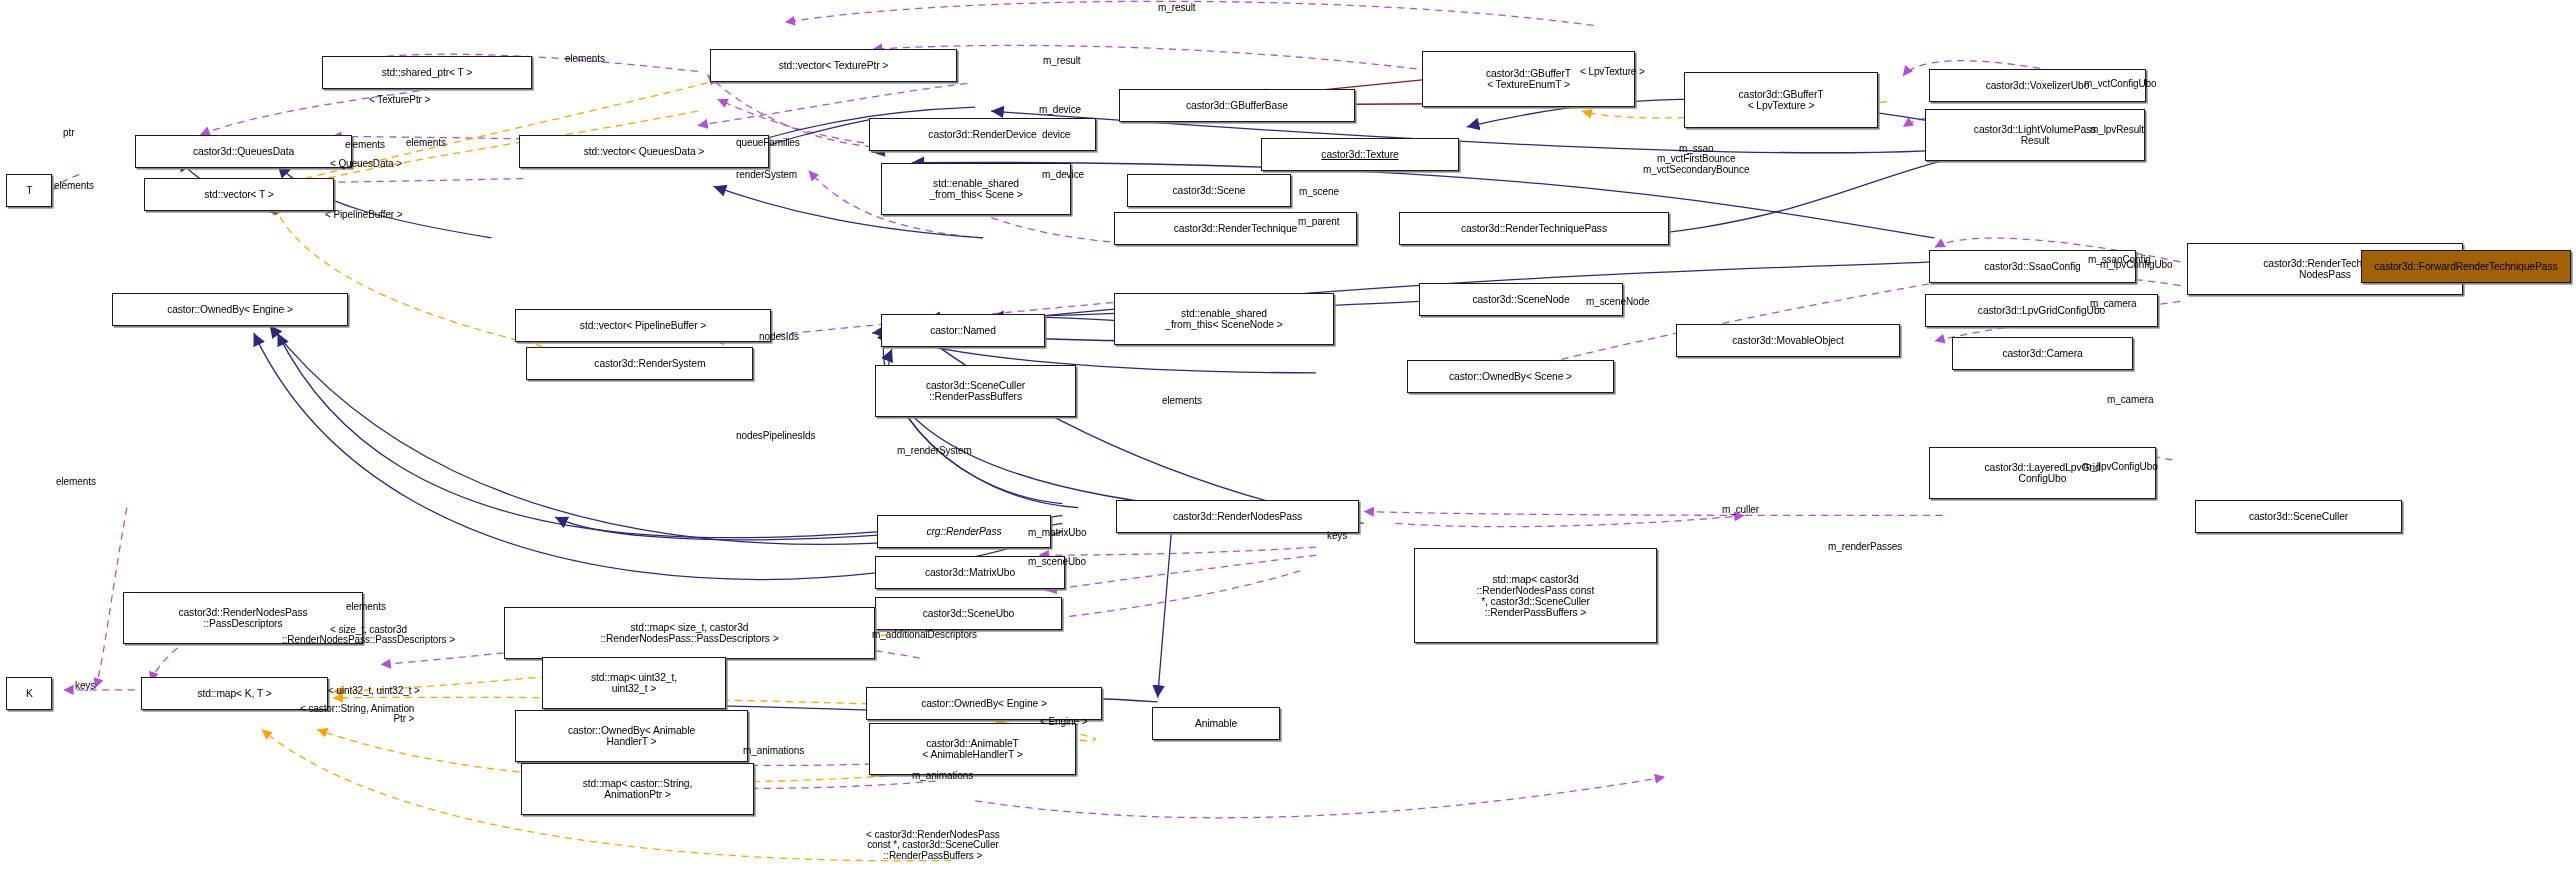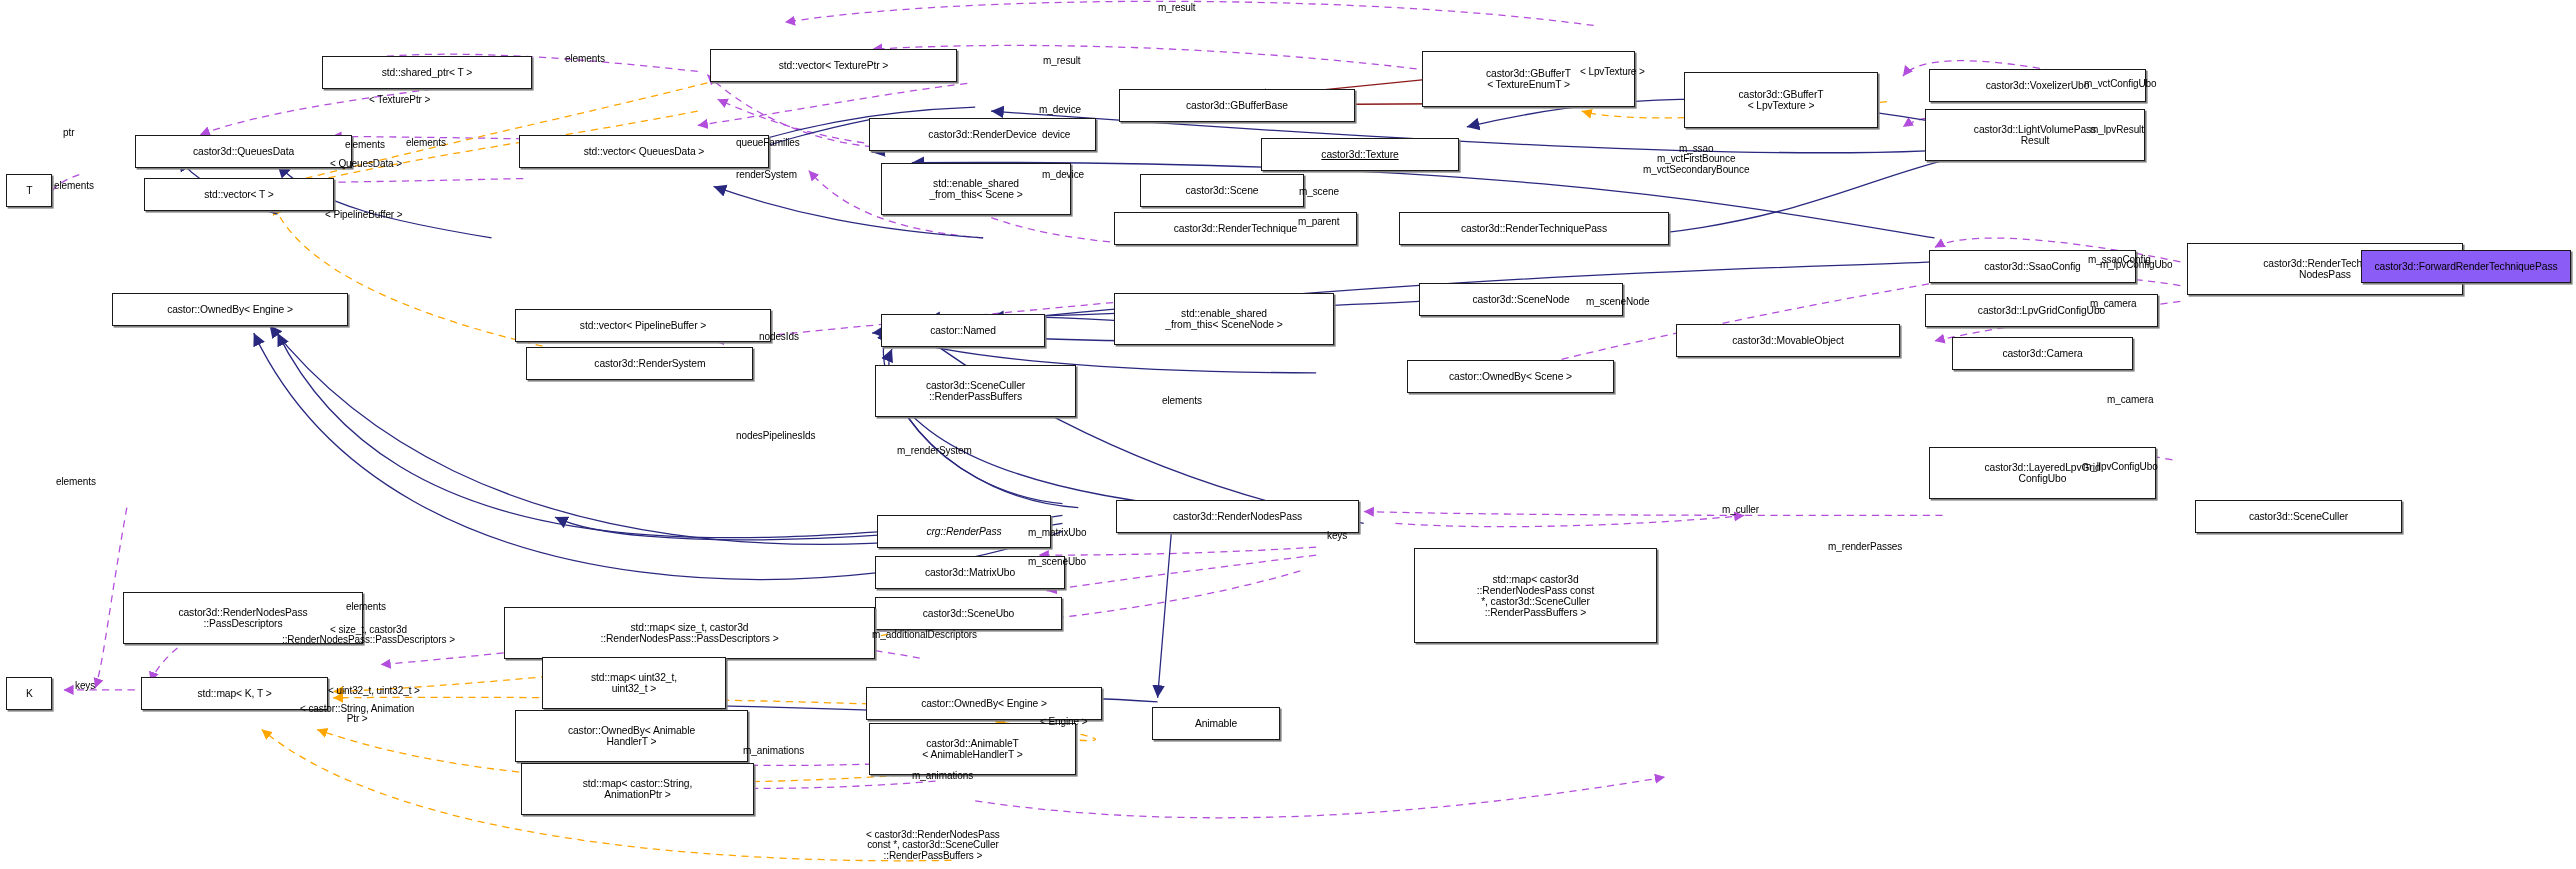--- a/index.html
+++ b/index.html
@@ -5,21 +5,21 @@
   html,body{margin:0;padding:0;background:#ffffff;}
   #canvas{position:relative;width:2576px;height:870px;background:#fff;
           font-family:"Liberation Sans",sans-serif;overflow:hidden;}
   svg.edges{position:absolute;left:0;top:0;width:2576px;height:870px;pointer-events:none;}
   .node{position:absolute;box-sizing:border-box;background:#ffffff;
         border:0.8px solid #1a1a1a;
         box-shadow:1.6px 1.6px 0 0 #808080;
         display:flex;align-items:center;justify-content:center;
         text-align:center;font-size:10.3px;line-height:11px;color:#000;
         padding:0.8px 3.2px;white-space:pre;letter-spacing:-0.1px;}
-  .node.hl{background:#8b5cf6;}
+  .node.hl{background:#a16207;}
   .elabel{position:absolute;font-size:10px;line-height:10.3px;color:#000;
           white-space:pre;text-align:center;letter-spacing:-0.1px;}
 </style>
 </head>
 <body>
 
 <div id="canvas">
 
   <svg class="edges" viewBox="0 0 3249 1097">
     <defs>
@@ -132,21 +132,21 @@
       <div class="node" style="left: 1119px; top: 89px; width: 236px; height: 32.5px;">castor3d::GBufferBase</div>
       <div class="node" style="left: 1422px; top: 51px; width: 213px; height: 56px;">castor3d::GBufferT
 &lt; TextureEnumT &gt;</div>
       <div class="node" style="left: 1684px; top: 72px; width: 194px; height: 56px;">castor3d::GBufferT
 &lt; LpvTexture &gt;</div>
       <div class="node" style="left: 1929px; top: 69px; width: 217px; height: 32.5px;">castor3d::VoxelizerUbo</div>
       <div class="node" style="left: 1925px; top: 109px; width: 220px; height: 52px;">castor3d::LightVolumePass
 Result</div>
       <div class="node" style="left: 881px; top: 163px; width: 190px; height: 52px;">std::enable_shared
 _from_this&lt; Scene &gt;</div>
-      <div class="node" style="left: 1127px; top: 174px; width: 164px; height: 32.5px; margin-left: 13px;">castor3d::Scene</div>
+      <div class="node" style="left: 1127px; top: 174px; width: 164px; height: 32.5px;">castor3d::Scene</div>
       <div class="node" style="left: 1261px; top: 138px; width: 198px; height: 32.5px; text-decoration: underline;">castor3d::Texture</div>
       <div class="node" style="left: 1114px; top: 212px; width: 243px; height: 32.5px;">castor3d::RenderTechnique</div>
       <div class="node" style="left: 1399px; top: 212px; width: 270px; height: 32.5px;">castor3d::RenderTechniquePass</div>
       <div class="node" style="left: 1929px; top: 250px; width: 207px; height: 32.5px;">castor3d::SsaoConfig</div>
       <div class="node" style="left: 2187px; top: 243px; width: 276px; height: 52px;">castor3d::RenderTechnique
 NodesPass</div>
       <div class="node hl" style="left: 2361px; top: 250px; width: 210px; height: 32.5px;">castor3d::ForwardRenderTechniquePass</div>
       <div class="node" style="left: 112px; top: 293px; width: 236px; height: 32.5px;">castor::OwnedBy&lt; Engine &gt;</div>
       <div class="node" style="left: 515px; top: 309px; width: 256px; height: 32.5px;">std::vector&lt; PipelineBuffer &gt;</div>
       <div class="node" style="left: 881px; top: 314px; width: 164px; height: 32.5px;">castor::Named</div>
@@ -227,21 +227,21 @@
       <div class="elabel" style="left: 1327px; top: 531px;">keys</div>
       <div class="elabel" style="left: 1028px; top: 528px;">m_matrixUbo</div>
       <div class="elabel" style="left: 1028px; top: 557px;">m_sceneUbo</div>
       <div class="elabel" style="left: 872px; top: 630px;">m_additionalDescriptors</div>
       <div class="elabel" style="left: 346px; top: 602px;">elements</div>
       <div class="elabel" style="left: 282px; top: 625px;">&lt; size_t, castor3d
 ::RenderNodesPass::PassDescriptors &gt;</div>
       <div class="elabel" style="left: 56px; top: 477px;">elements</div>
       <div class="elabel" style="left: 75px; top: 681px;">keys</div>
       <div class="elabel" style="left: 328px; top: 686px;">&lt; uint32_t, uint32_t &gt;</div>
-      <div class="elabel" style="left: 300px; top: 704px;">&lt; castor::String, Animation
+      <div class="elabel" style="left: 300px; top: 704px; text-align: right;">&lt; castor::String, Animation
 Ptr &gt;</div>
       <div class="elabel" style="left: 1040px; top: 717px;">&lt; Engine &gt;</div>
       <div class="elabel" style="left: 743px; top: 746px;">m_animations</div>
       <div class="elabel" style="left: 912px; top: 771px;">m_animations</div>
       <div class="elabel" style="left: 866px; top: 830px;">&lt; castor3d::RenderNodesPass
 const *, castor3d::SceneCuller
 ::RenderPassBuffers &gt;</div>
     </div>
 
 </div>

